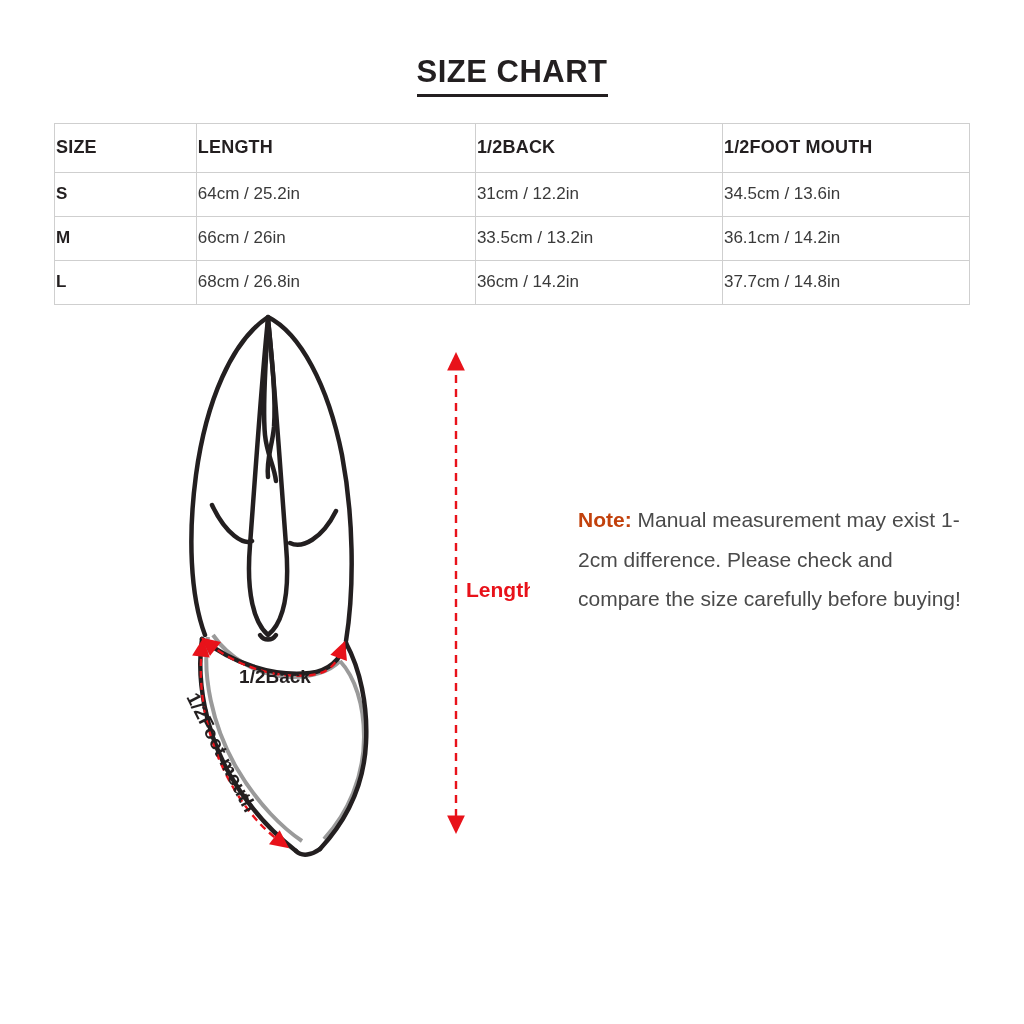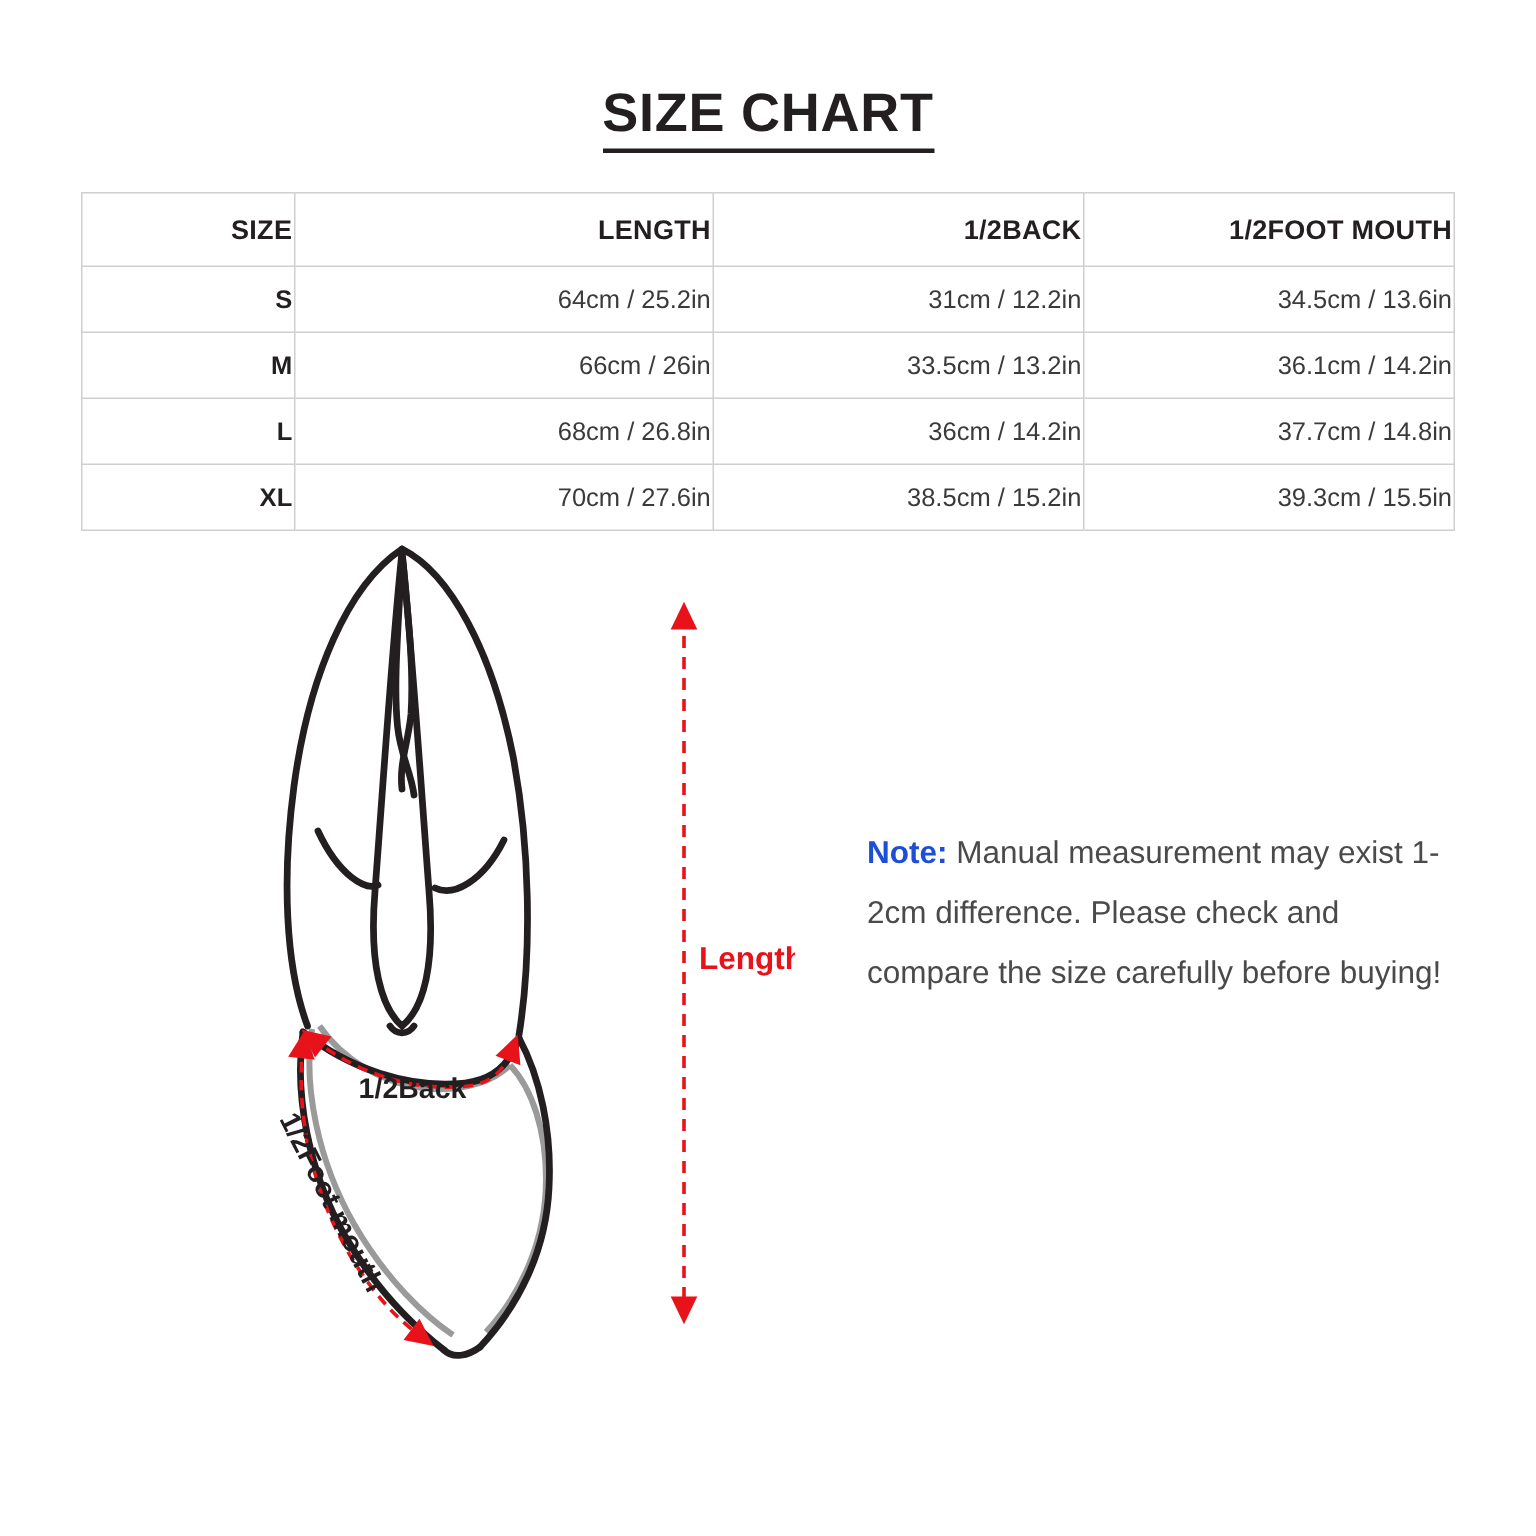--- a/index.html
+++ b/index.html
@@ -16,42 +16,42 @@
     overflow: hidden;
   }
 
   
   .title-wrap {
     text-align: center;
     padding-top: 54px;
   }
   .title {
     display: inline-block;
-    font-size: 36px;
+    font-size: 31px;
     font-weight: bold;
     letter-spacing: 0.5px;
     border-bottom: 3px solid #231f20;
     padding-bottom: 4px;
     line-height: 1.15;
   }
 
   
   .table-wrap {
     margin: 26px auto 0 auto;
     width: 916px;
   }
   table.size-chart {
     width: 100%;
     border-collapse: collapse;
     table-layout: fixed;
   }
   table.size-chart th,
   table.size-chart td {
     border: 1px solid #cfcfcf;
-    text-align: right;
+    text-align: left;
     vertical-align: middle;
     font-size: 17px;
     color: #3a3a3a;
     height: 41px;
   }
   table.size-chart thead th {
     font-size: 18px;
     font-weight: bold;
     color: #231f20;
     height: 46px;
@@ -86,21 +86,21 @@
   .note {
     position: absolute;
     left: 578px;
     top: 195px;
     width: 400px;
     font-size: 21px;
     line-height: 1.9;
     color: #4a4a4a;
   }
   .note b {
-    color: #1d4ed8;
+    color: #c2410c;
     font-weight: bold;
   }
 
   
 </style>
 </head>
 <body>
 
 <div class="title-wrap">
   <div class="title">SIZE CHART</div>
@@ -134,26 +134,20 @@
         <td>66cm / 26in</td>
         <td>33.5cm / 13.2in</td>
         <td>36.1cm / 14.2in</td>
       </tr>
       <tr>
         <td class="sizecol">L</td>
         <td>68cm / 26.8in</td>
         <td>36cm / 14.2in</td>
         <td>37.7cm / 14.8in</td>
       </tr>
-      <tr>
-        <td class="sizecol">XL</td>
-        <td>70cm / 27.6in</td>
-        <td>38.5cm / 15.2in</td>
-        <td>39.3cm / 15.5in</td>
-      </tr>
     </tbody>
   </table>
 </div>
 
 <div class="lower">
 
   <svg class="figure" viewBox="0 0 380 560">
     <defs>
       <marker id="arrHead" markerWidth="9" markerHeight="9" refX="4.5" refY="4.5" orient="auto">
         <path d="M0.5,0.8 L8.2,4.5 L0.5,8.2 Z" fill="#e8121a"></path>

